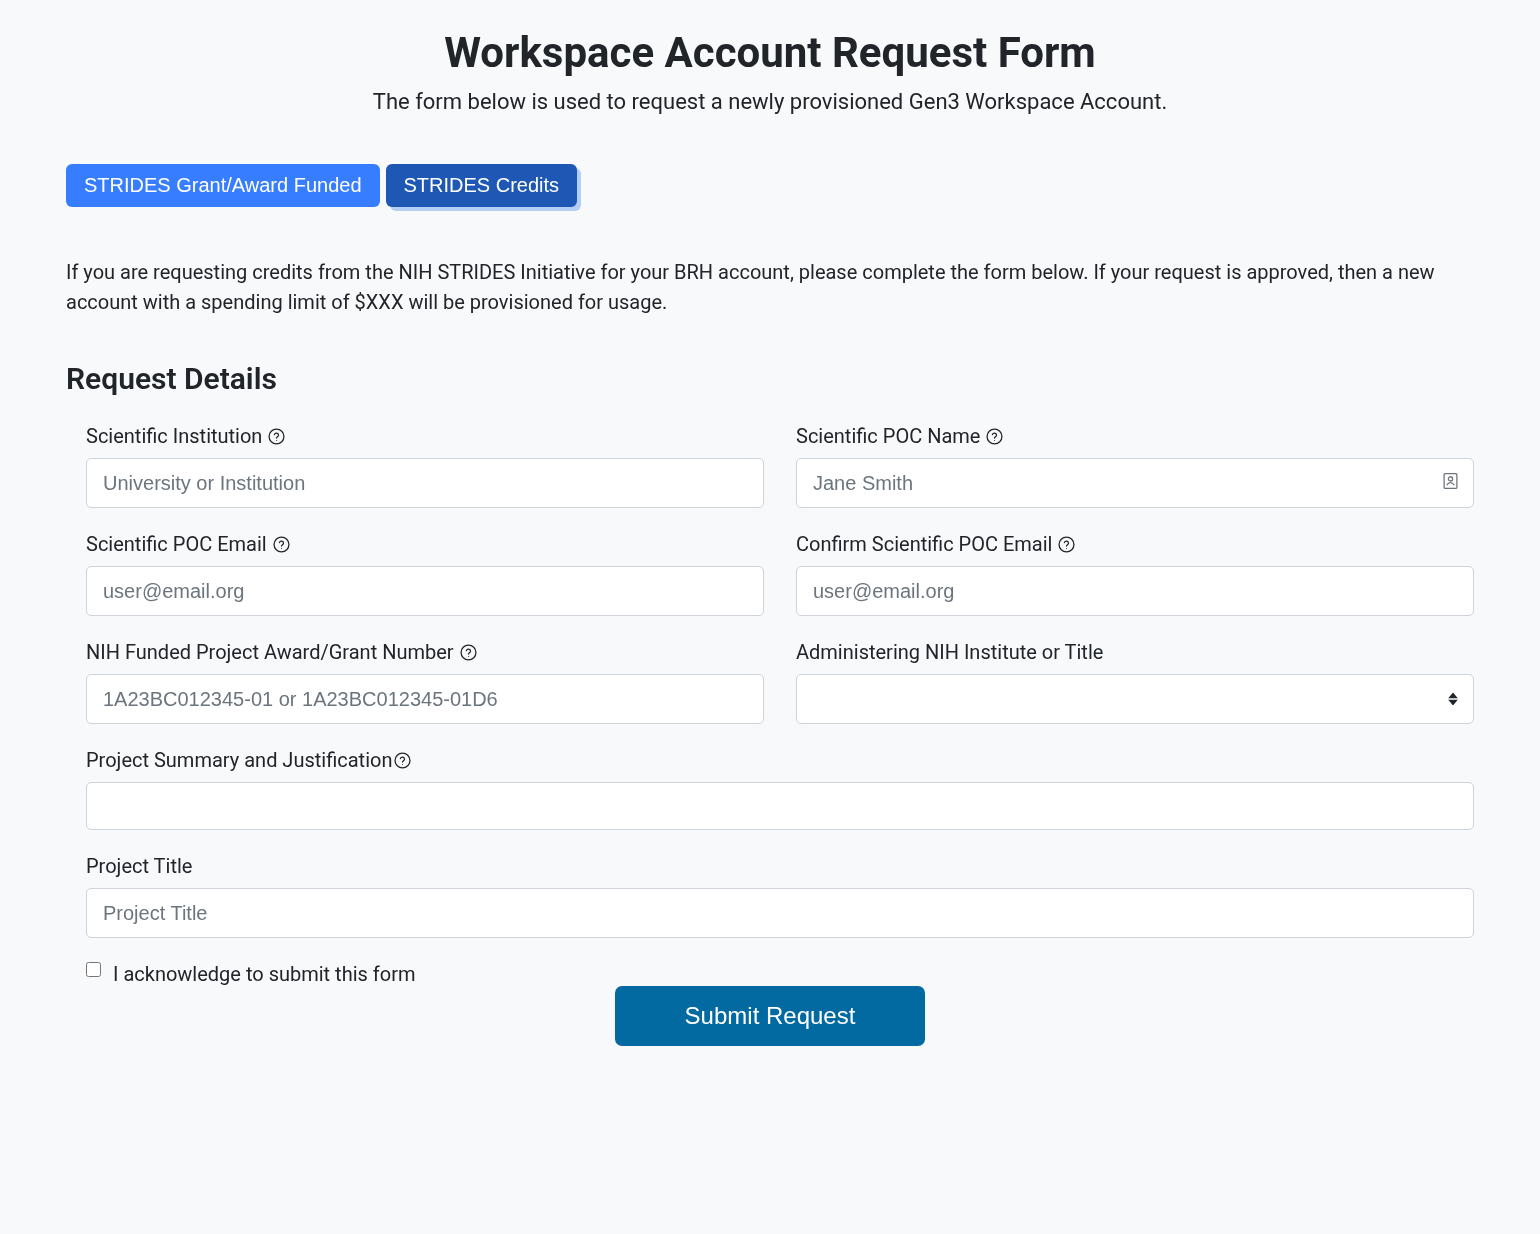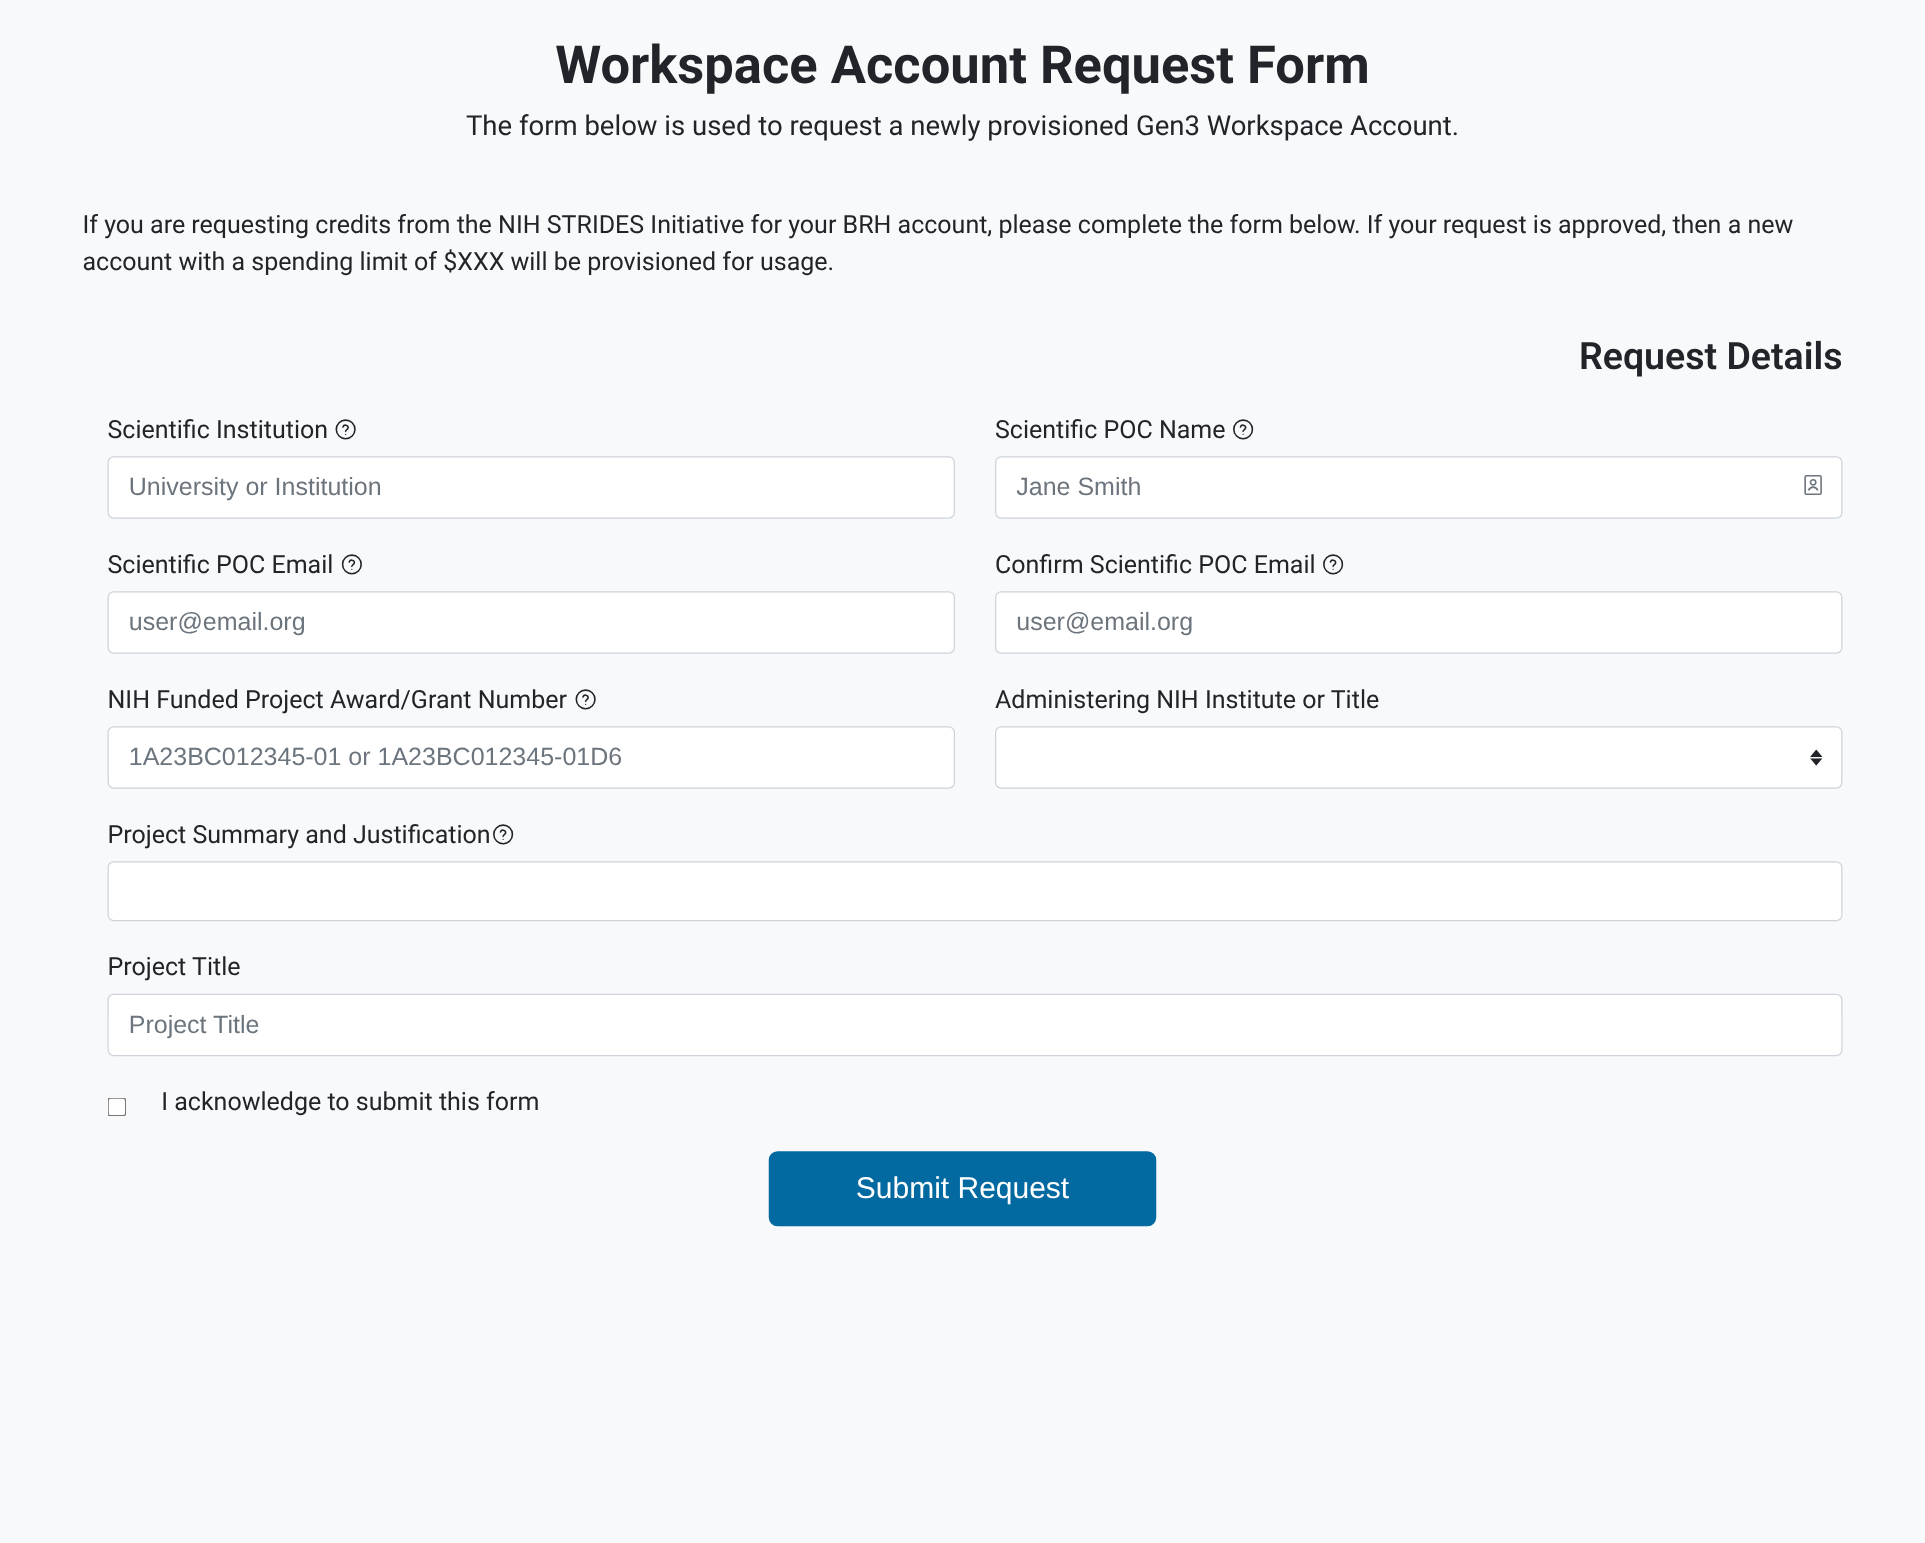--- a/index.html
+++ b/index.html
@@ -72,21 +72,20 @@
       line-height: 1.5;
       color: #212529;
       margin-bottom: 44px;
     }
 
     .section-heading {
       font-size: 30px;
       font-weight: 600;
       color: #212529;
       margin-bottom: 28px;
-      text-align: right;
     }
 
     .form-row {
       display: flex;
       gap: 12px;
       margin-bottom: 24px;
     }
 
     .form-col {
       flex: 1;
@@ -156,23 +155,22 @@
       gap: 1px;
     }
 
     .select-caret svg {
       width: 10px;
       height: 6px;
     }
 
     .checkbox-row {
       display: flex;
-      align-items: flex-end;
-      gap: 28px;
-      margin-bottom: 28px;
+      align-items: flex-start;
+      gap: 12px;
       padding-left: 20px;
     }
 
     .checkbox-input {
       width: 15px;
       height: 15px;
       cursor: pointer;
     }
 
     .checkbox-label {
@@ -210,20 +208,24 @@
 </head>
 <body>
 
 <div class="container">
 
   <div class="header-area">
     <h1 class="page-title">Workspace Account Request Form</h1>
     <p class="page-subtitle">The form below is used to request a newly provisioned Gen3 Workspace Account.</p>
   </div>
 
+  <div class="tabs">
+    <button class="tab tab-inactive">STRIDES Grant/Award Funded</button>
+    <button class="tab tab-active">STRIDES Credits</button>
+  </div>
 
   <p class="intro-text">If you are requesting credits from the NIH STRIDES Initiative for your BRH account, please complete the form below. If your request is approved, then a new account with a spending limit of $XXX will be provisioned for usage.</p>
 
   <h2 class="section-heading">Request Details</h2>
 
   <div class="form-row">
     <div class="form-col">
       <label class="field-label">
         <span>Scientific Institution</span>
         <span class="help-icon">

